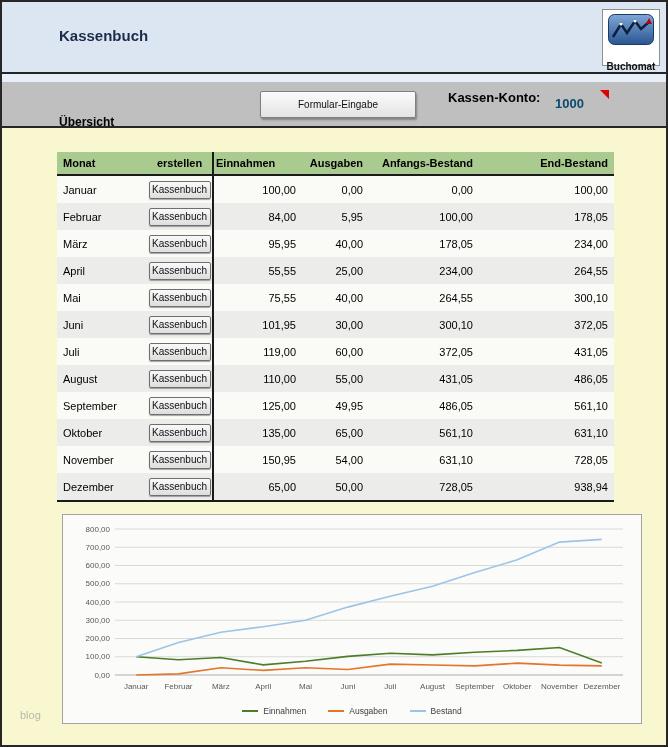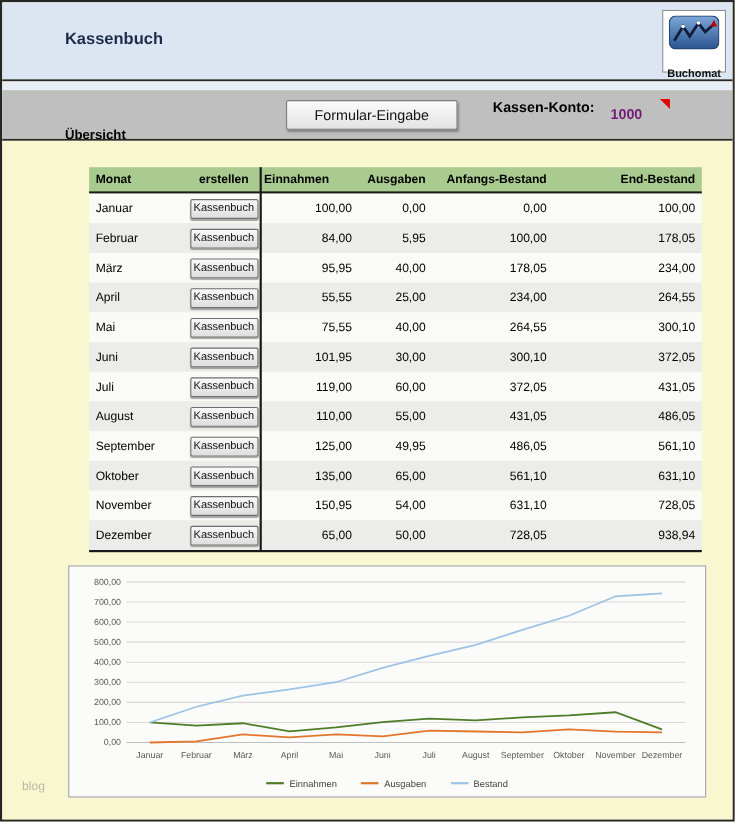--- a/index.html
+++ b/index.html
@@ -16,32 +16,32 @@
   .title{position:absolute;left:57px;top:25px;font-size:15px;font-weight:bold;color:#1c2b4a}
   .logo{position:absolute;right:6px;top:7px;width:58px;height:57px;background:#fff;border:1px solid #8f8f8f;display:flex;flex-direction:column;align-items:center;padding-top:4px}
   .logo-text{font-size:10px;font-weight:bold;color:#111;margin-top:12px}
 
   .divider{height:2px;background:var(--border_dark)}
   .substrip{height:8px;background:#e9eff7}
 
   
   .toolbar{height:44px;background:var(--toolbar_bg);position:relative}
   .section-label{position:absolute;left:57px;top:33px;font-weight:bold;font-size:12px;color:#000}
-  .form-btn{position:absolute;left:258px;top:9px;width:156px;height:27px;font-family:inherit;font-size:13px;color:#111;
+  .form-btn{position:absolute;left:258px;top:9px;width:156px;height:27px;font-family:inherit;font-size:10px;color:#111;
     background:linear-gradient(#fbfbfb,#e3e3e3);border:1px solid #808080;border-radius:2px;
     box-shadow:1px 2px 2px rgba(60,60,60,.45);cursor:pointer}
   .konto-label{position:absolute;left:446px;top:8px;font-weight:bold;font-size:13px;color:#000}
-  .konto-value{position:absolute;left:553px;top:14px;font-weight:bold;font-size:13px;color:#701a75}
+  .konto-value{position:absolute;left:553px;top:14px;font-weight:bold;font-size:13px;color:#0c4a6e}
   .flag{position:absolute;left:598px;top:8px;width:0;height:0;border-top:9px solid #e00000;border-left:9px solid transparent}
 
   
   .content{position:relative;height:617px;background:var(--page_bg);padding-top:24px}
 
   
-  .ktable{position:relative;margin-left:79px;width:557px;font-size:11px;color:#000;border-bottom:2px solid #1a1a1a}
+  .ktable{position:relative;margin-left:55px;width:557px;font-size:11px;color:#000;border-bottom:2px solid #1a1a1a}
   .thead{display:flex;height:24px;background:var(--table_header_bg);font-weight:bold;align-items:center;border-bottom:2px solid #1a1a1a}
   .trow{display:flex;height:27px;align-items:center;background:var(--row_bg)}
   .trow.alt{background:var(--row_alt)}
   .c1{width:90px;padding-left:6px}
   .c2{width:65px;display:flex;justify-content:center}
   .c3{width:90px}
   .c4{width:67px}
   .c5{width:110px}
   .c6{width:135px}
   .hleft{padding-left:4px}

